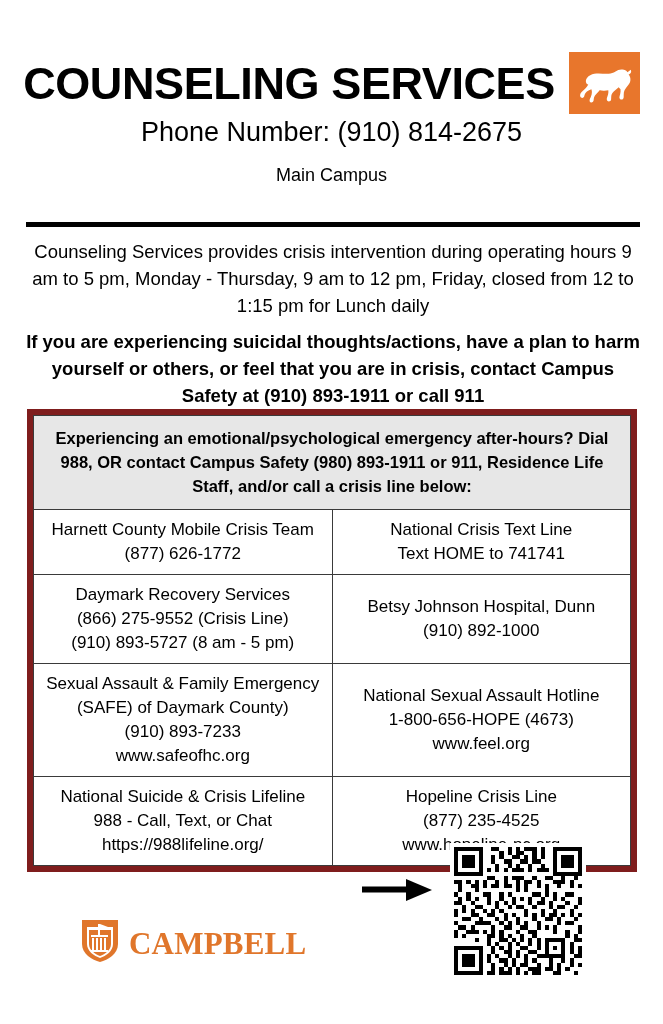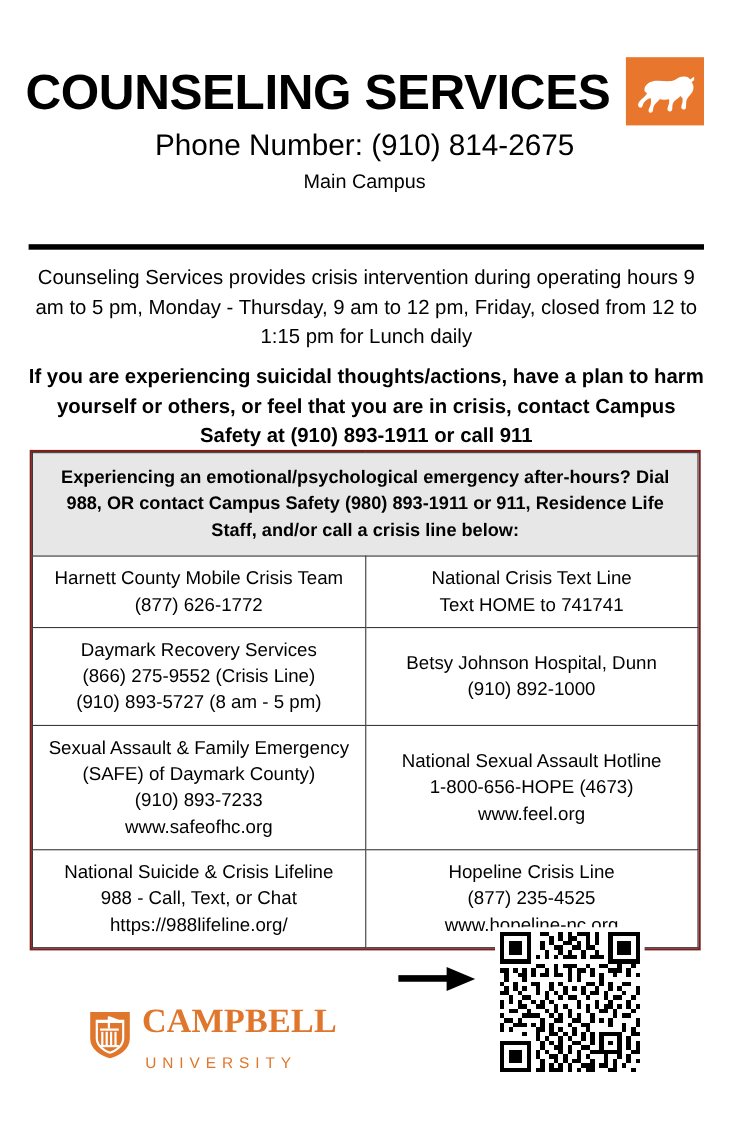--- a/index.html
+++ b/index.html
@@ -60,21 +60,21 @@
     text-align: center;
     font-size: 27px;
     line-height: 36px;
     font-weight: normal;
   }
   .subline.addr { font-size: 27px; }
   .campus {
     text-align: center;
     font-size: 18px;
     line-height: 26px;
-    margin-top: 2px;
+    margin-top: 12px;
   }
 
   .rule {
     position: absolute;
     left: 26px;
     top: 222px;
     width: 614px;
     height: 5px;
     background: #000;
   }
@@ -99,21 +99,21 @@
     line-height: 27px;
     font-weight: bold;
   }
 
   
   .crisis-table {
     position: absolute;
     left: 27px;
     top: 409px;
     width: 610px;
-    border: 2px solid #7f1d1d;
+    border: 6px solid #7f1d1d;
     border-collapse: collapse;
     box-sizing: border-box;
   }
   .crisis-table table {
     width: 100%;
     border-collapse: collapse;
     table-layout: fixed;
   }
   .crisis-table td {
     border: 1px solid #3a3a3a;
@@ -165,21 +165,20 @@
     top: 915px;
     width: 205px;
     height: 56px;
     display: flex;
     align-items: center;
     gap: 9px;
   }
   .shield { flex: none; }
   .wordmark {
     display: flex;
-    flex-direction: column;
     justify-content: center;
     gap: 12px;
   }
   .wordmark .cu-name {
     font-family: "Liberation Serif", serif;
     font-size: 31px;
     font-weight: bold;
     color: #E0762B;
     line-height: 31px;
     letter-spacing: 0.2px;
@@ -517,17 +516,16 @@
         <rect x="20" y="20" width="2" height="12" fill="#ffffff"></rect>
         <rect x="24" y="20" width="2" height="12" fill="#ffffff"></rect>
         <rect x="11" y="17" width="17" height="2" fill="#ffffff"></rect>
         <rect x="11" y="32" width="17" height="2" fill="#ffffff"></rect>
         <rect x="18" y="6" width="2" height="11" fill="#ffffff"></rect>
         <polygon points="20,6 28,9 20,12" fill="#ffffff"></polygon>
       </svg>
     </span>
     <span class="wordmark">
       <span class="cu-name">CAMPBELL</span>
-      <span class="cu-sub">UNIVERSITY</span>
     </span>
   </div>
 
 </div>
 
 </body></html>

